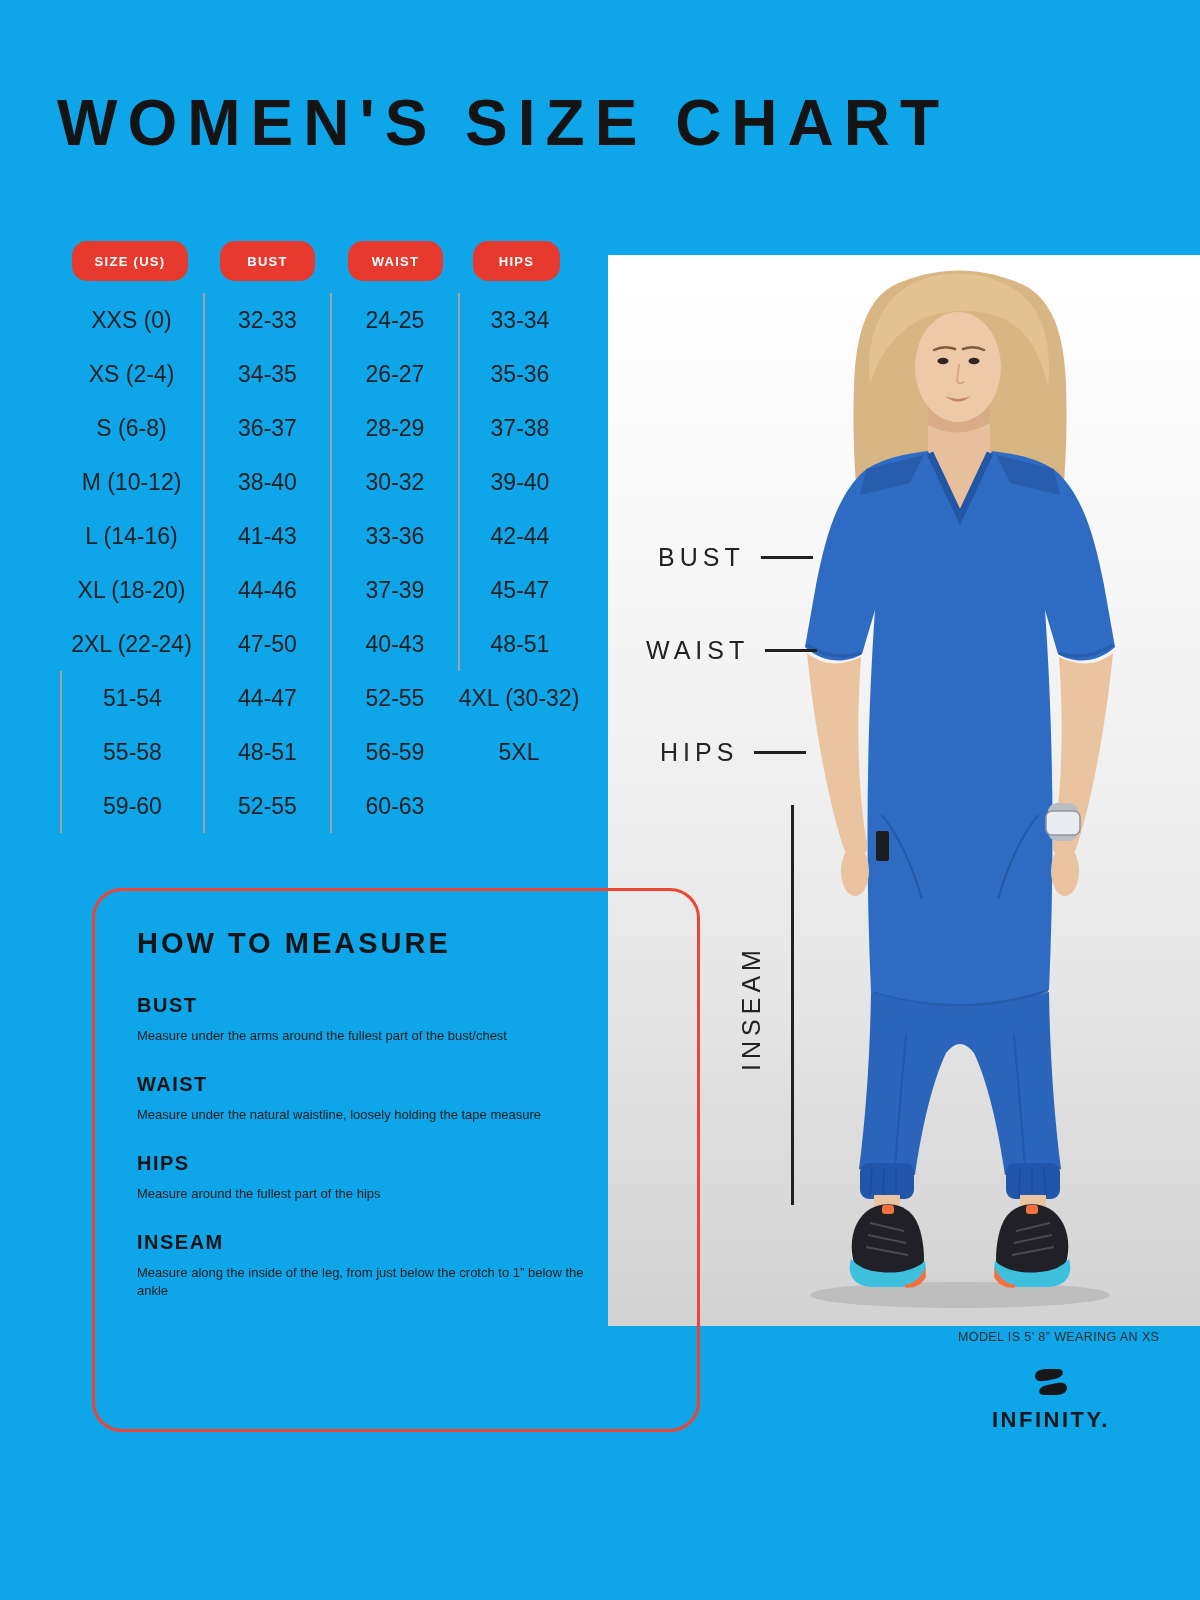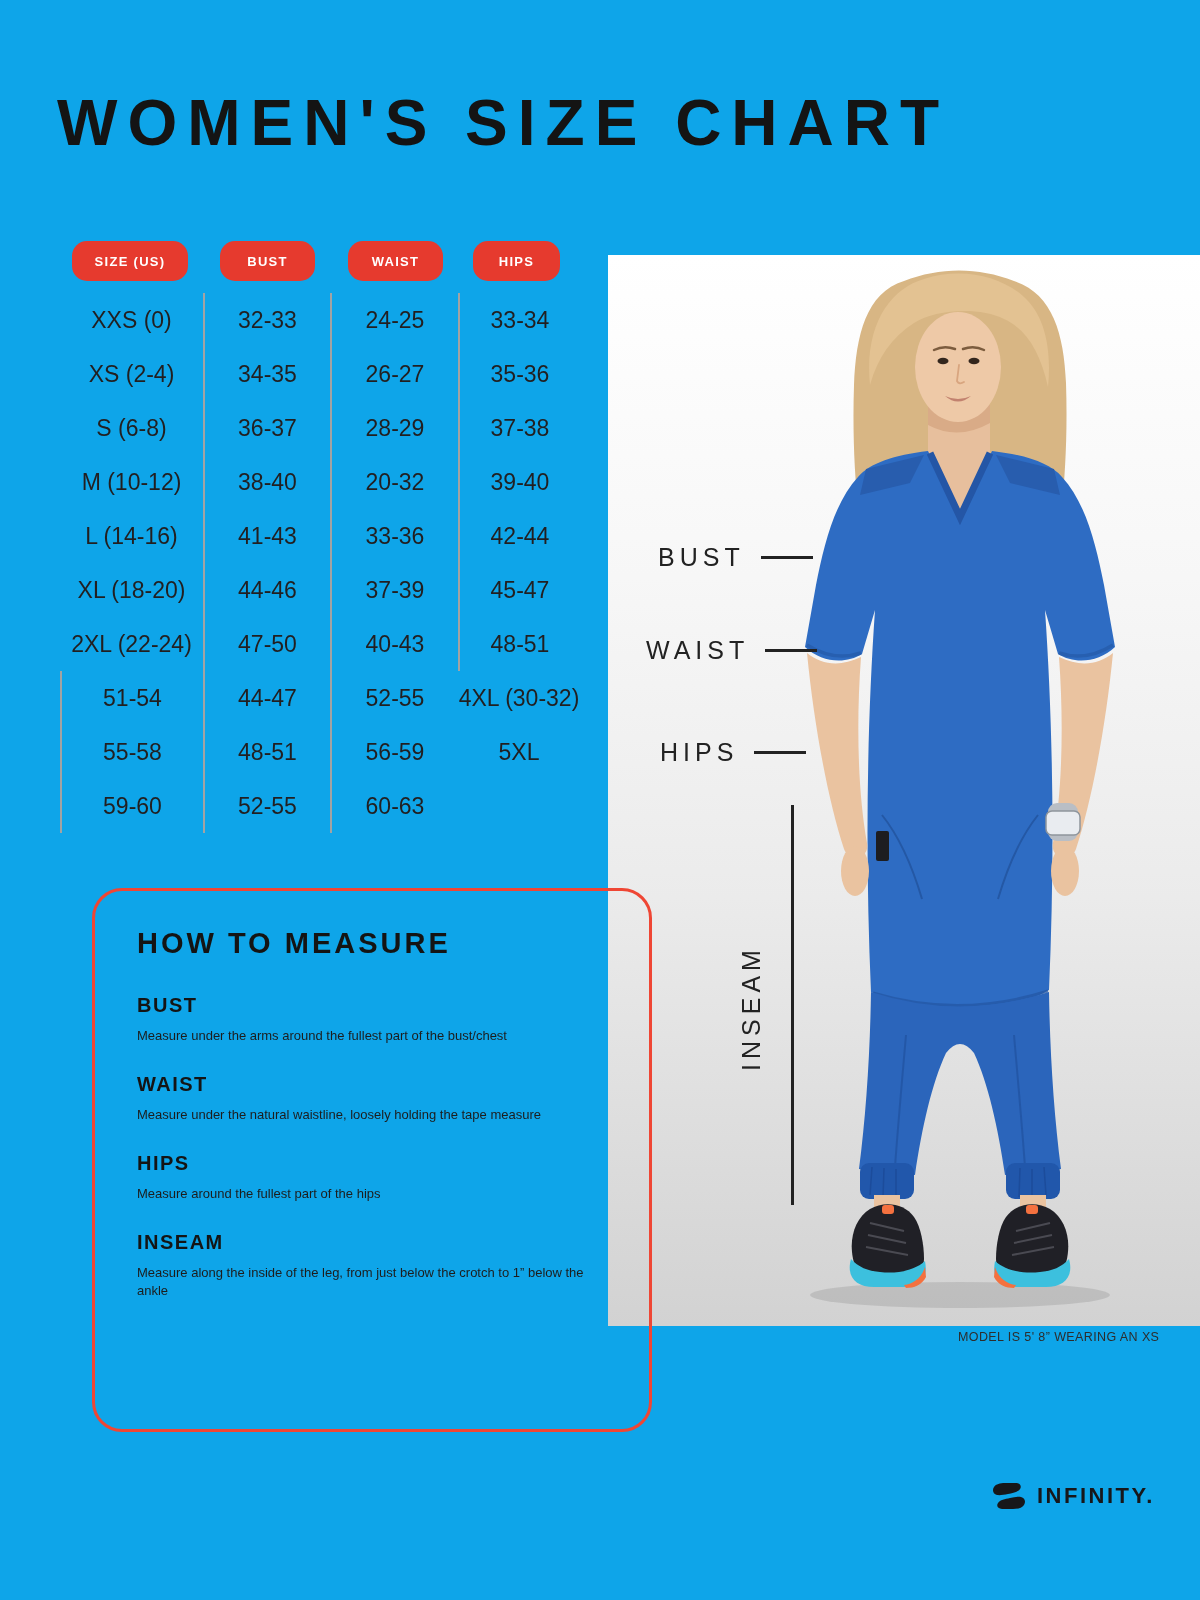--- a/index.html
+++ b/index.html
@@ -36,30 +36,30 @@
   .pill.p1 { left:12px;  width:116px; }
   .pill.p2 { left:160px; width:95px;  }
   .pill.p3 { left:288px; width:95px;  }
   .pill.p4 { left:413px; width:87px;  }
   .grid { margin-top:22px; display:grid; grid-template-columns:143px 127px 128px 122px;
           grid-auto-rows:54px; }
   .cell { display:flex; align-items:center; justify-content:center; font-size:23px; color:#221f20; }
   .cell.vline { border-left:2px solid #a3a3a3; }
 
   
-  .htm-box { position:absolute; left:92px; top:888px; width:560px; height:544px;
+  .htm-box { position:absolute; left:92px; top:888px; width:608px; height:544px;
              border:3.5px solid #ef4634; border-radius:30px; background:transparent;
              padding:36px 58px 0 42px; }
   .htm-title { font-size:29px; font-weight:700; letter-spacing:3px; color:#141414; margin-bottom:34px; }
   .htm-h { font-size:20px; font-weight:700; letter-spacing:1.5px; color:#141414; margin:28px 0 10px 0; }
   .htm-h:first-of-type { margin-top:0; }
   .htm-p { font-size:13px; line-height:1.38; color:#1d1d1d; max-width:472px; }
 
   
-  .brand { position:absolute; left:992px; top:1482px; display:flex; align-items:center; gap:11px; }
+  .brand { position:absolute; left:992px; top:1368px; display:flex; align-items:center; gap:11px;flex-direction:column; }
   .wordmark { font-size:22px; font-weight:700; letter-spacing:2.5px; color:#17171a; white-space:nowrap; }
 </style>
 </head>
 <body>
 
 <div class="page">
 
   <h1 class="title">WOMEN'S SIZE CHART</h1>
 
   <div class="photo">
@@ -159,21 +159,21 @@
       <div class="cell vline">26-27</div>
       <div class="cell vline">35-36</div>
 
       <div class="cell">S (6-8)</div>
       <div class="cell vline">36-37</div>
       <div class="cell vline">28-29</div>
       <div class="cell vline">37-38</div>
 
       <div class="cell">M (10-12)</div>
       <div class="cell vline">38-40</div>
-      <div class="cell vline">20-32</div>
+      <div class="cell vline">30-32</div>
       <div class="cell vline">39-40</div>
 
       <div class="cell">L (14-16)</div>
       <div class="cell vline">41-43</div>
       <div class="cell vline">33-36</div>
       <div class="cell vline">42-44</div>
 
       <div class="cell">XL (18-20)</div>
       <div class="cell vline">44-46</div>
       <div class="cell vline">37-39</div>

